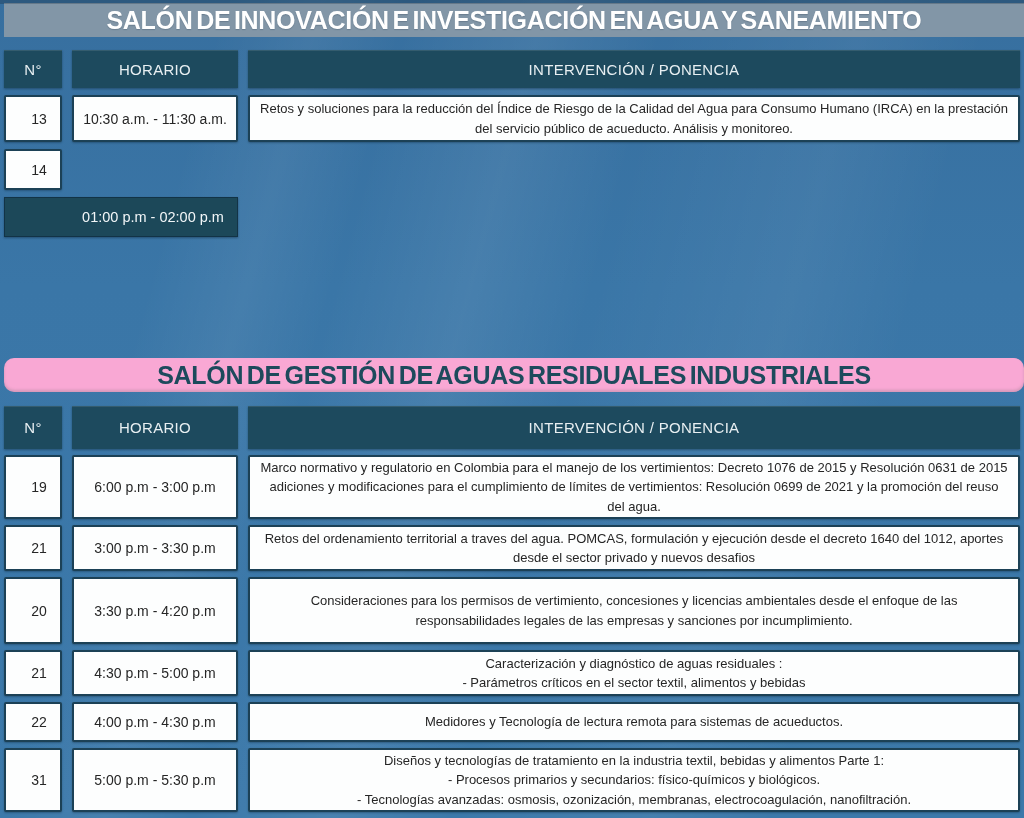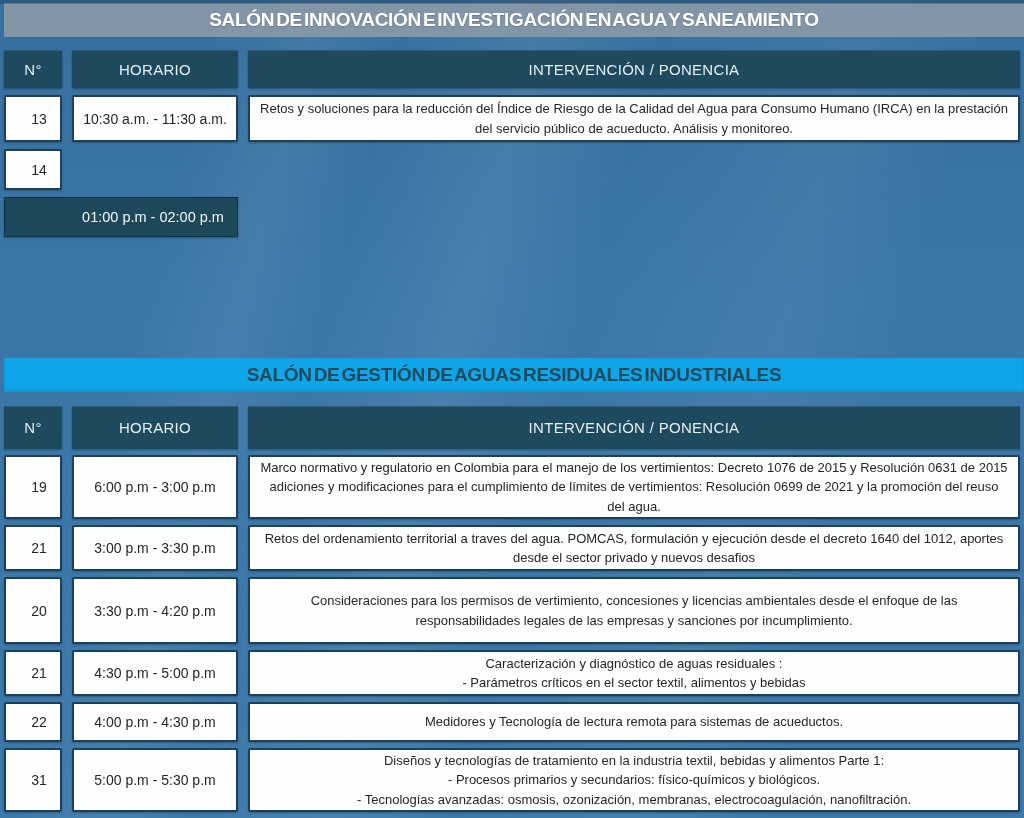--- a/index.html
+++ b/index.html
@@ -30,29 +30,29 @@
 
   
   .band {
     margin-left: 4px;
     height: 34px;
     display: flex;
     align-items: center;
     justify-content: center;
   }
   .band-title {
-    font-size: 19px;
+    font-size: 25px;
     font-weight: 700;
     letter-spacing: -0.3px;
     word-spacing: -3px;
     white-space: nowrap;
   }
   .band-innovacion { background: #8296a7; box-shadow: inset 0 1px 0 rgba(255,255,255,0.12); }
   .band-innovacion .band-title { color: #ffffff; text-shadow: 0 1px 1px rgba(30,50,70,0.25); }
-  .band-residuales { background: #0ea5e9; margin-top: 121px; box-shadow: inset 0 -2px 3px rgba(40,80,60,0.18); }
+  .band-residuales { background: #f9a8d4; margin-top: 121px; box-shadow: inset 0 -2px 3px rgba(40,80,60,0.18); border-radius: 10px; }
   .band-residuales .band-title { color: #1d4a5c; }
 
   
   .table {
     margin: 13px 4px 0 4px;
     display: grid;
     grid-template-columns: 58px 166px 1fr;
     column-gap: 10px;
   }
   .table-innovacion { row-gap: 7px; grid-template-rows: 38px 47px 41px 40px; }

